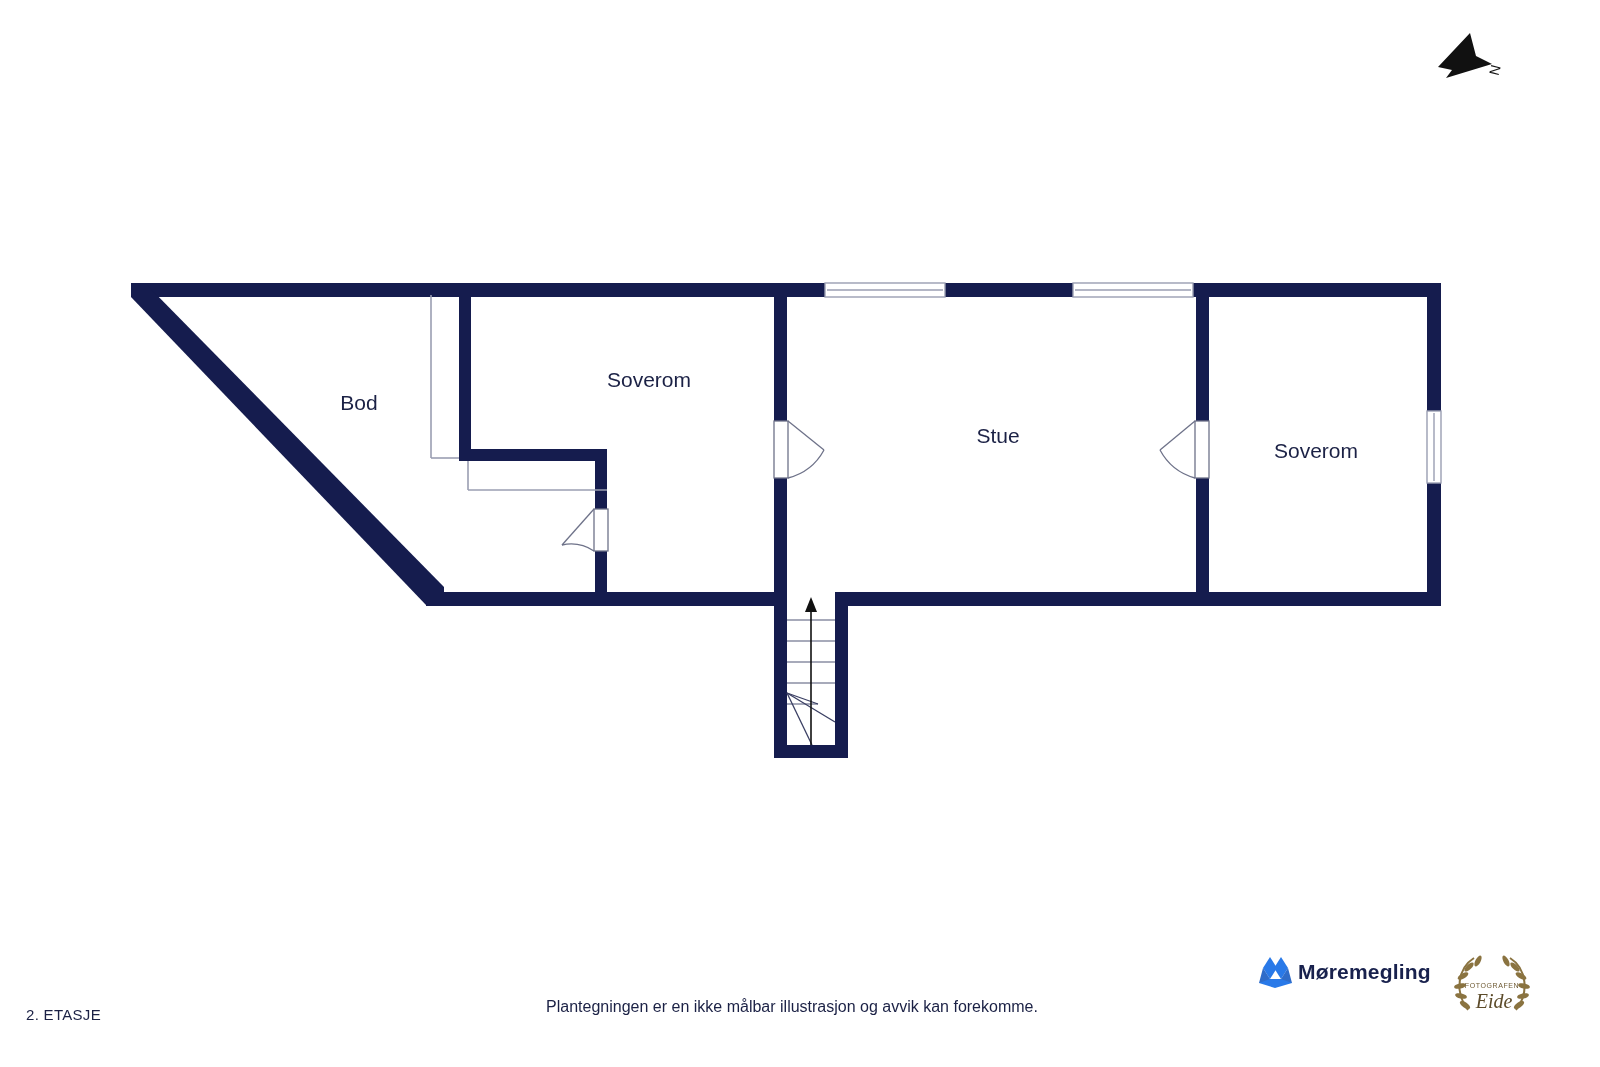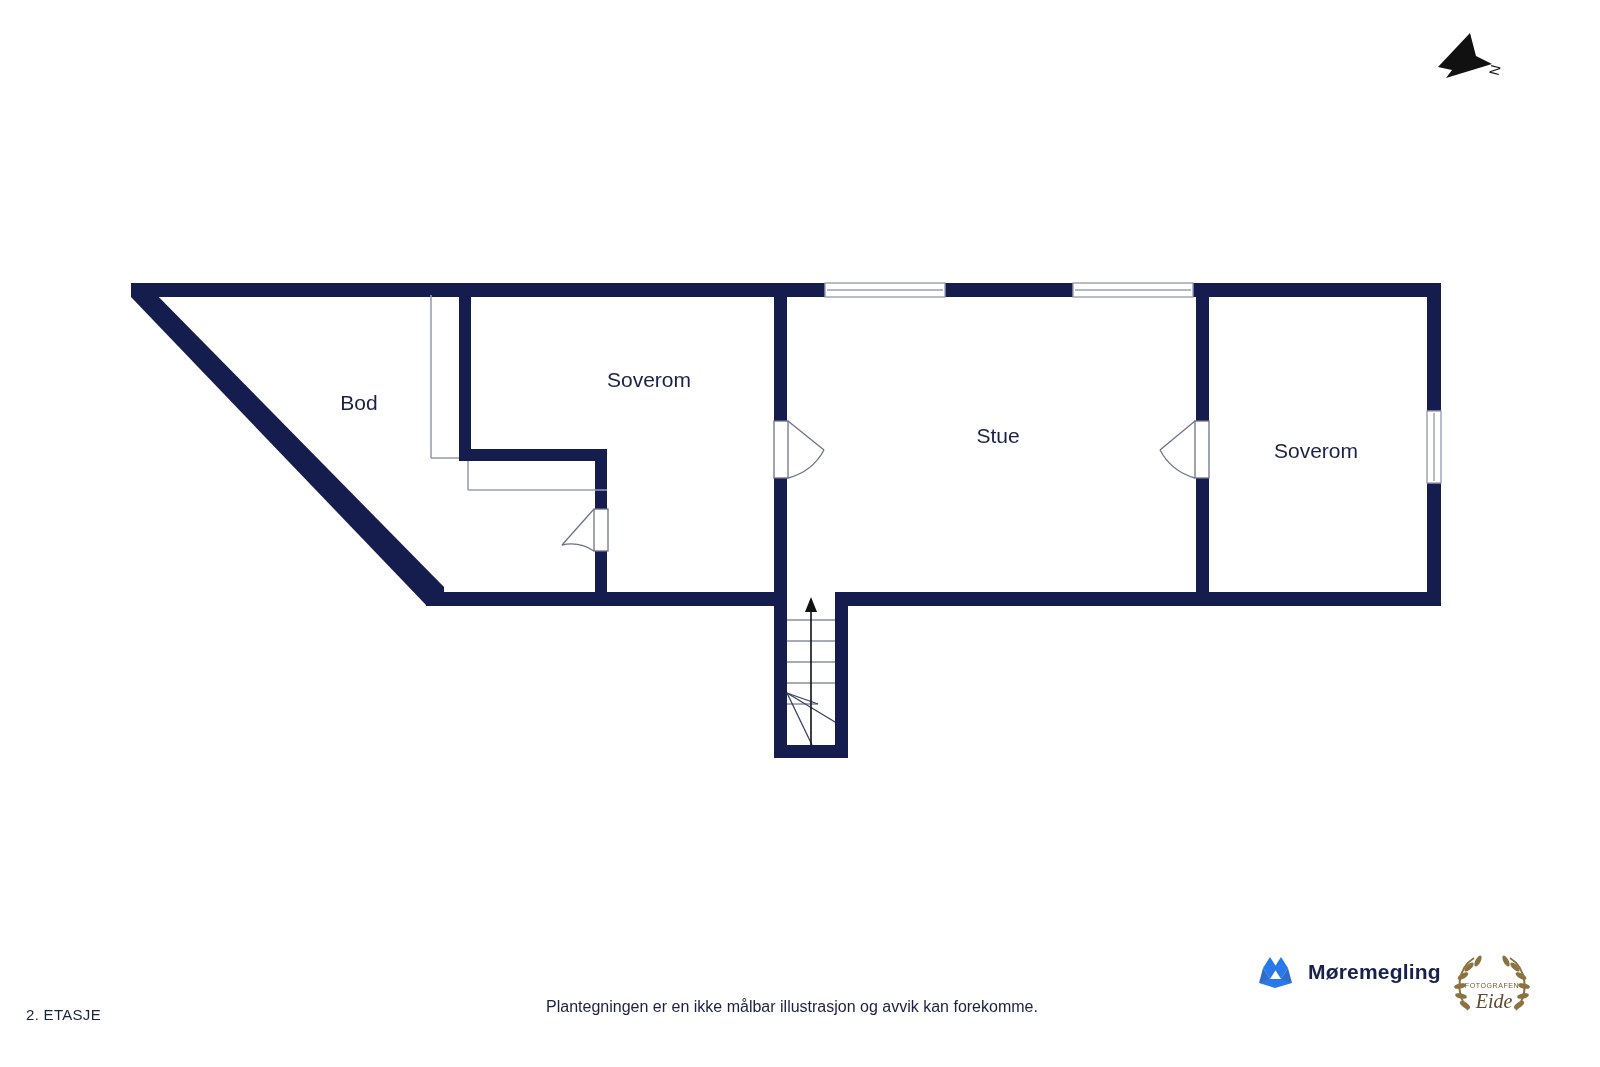--- a/index.html
+++ b/index.html
@@ -52,21 +52,21 @@
     text-align: center;
     font-size: 16px;
     color: #1b2145;
   }
   .brand-block {
     position: absolute;
     left: 1252px;
     top: 952px;
     display: flex;
     align-items: center;
-    gap: 10px;
+    gap: 0;
   }
   .brand-name {
     font-size: 21px;
     font-weight: 600;
     color: #18214d;
     letter-spacing: 0.2px;
     white-space: nowrap;
   }
   .photog-logo {
     position: absolute;

